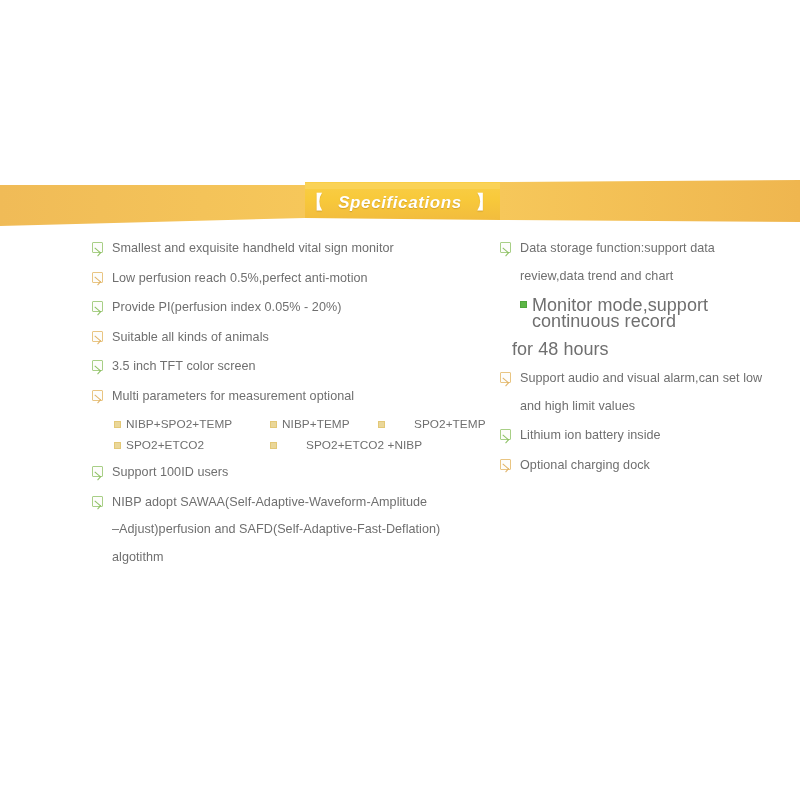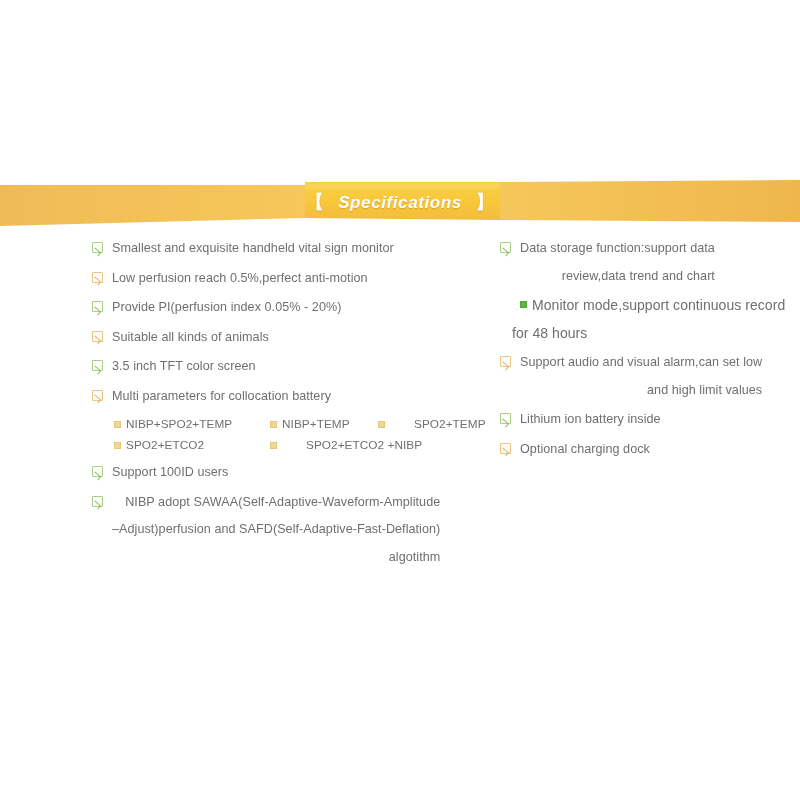--- a/index.html
+++ b/index.html
@@ -63,21 +63,20 @@
     position: absolute;
     top: 0;
   }
   #col-left  { left: 92px;  width: 400px; }
   #col-right { left: 500px; width: 295px; }
 
   .spec-row {
     display: flex;
     align-items: flex-start;
     margin-bottom: 13.5px;
-    text-align: right;
   }
   .spec-text {
     font-size: 12.6px;
     color: #6f6f6f;
     line-height: 16px;
     letter-spacing: 0.05px;
   }
   .spec-text .cont { display: block; margin-top: 11.5px; }
 
   
@@ -140,21 +139,21 @@
   .param-item.p3 { width: auto; gap: 24px; }
 
   
   .sub-row {
     display: flex;
     align-items: flex-start;
     margin: 0 0 13.5px 20px;
   }
   .sub-row .sq { margin-top: 4px; }
   .sub-text {
-    font-size: 14px;
+    font-size: 18px;
     color: #6f6f6f;
     line-height: 16px;
     letter-spacing: 0.05px;
   }
   .sub-text .cont { display: block; margin-top: 11.5px; margin-left: -20px; }
 </style>
 </head>
 <body>
 
 <div id="page">
@@ -216,21 +215,21 @@
         <span class="spec-text">Suitable all kinds of animals</span>
       </div>
 
       <div class="spec-row">
         <span class="cbox"></span>
         <span class="spec-text">3.5 inch TFT color screen</span>
       </div>
 
       <div class="spec-row">
         <span class="cbox orange"></span>
-        <span class="spec-text">Multi parameters for collocation battery</span>
+        <span class="spec-text">Multi parameters for measurement optional</span>
       </div>
 
       <div id="param-grid">
         <div class="param-line">
           <span class="param-item p1">
             <span class="sq"></span>
             <span>NIBP+SPO2+TEMP</span>
           </span>
           <span class="param-item p2">
             <span class="sq"></span>

